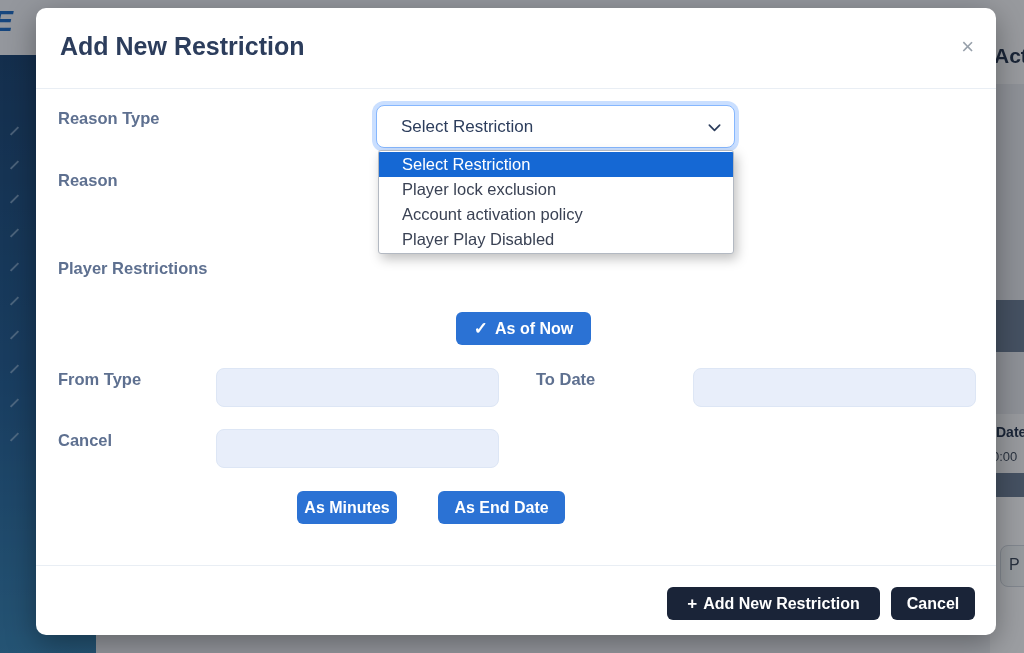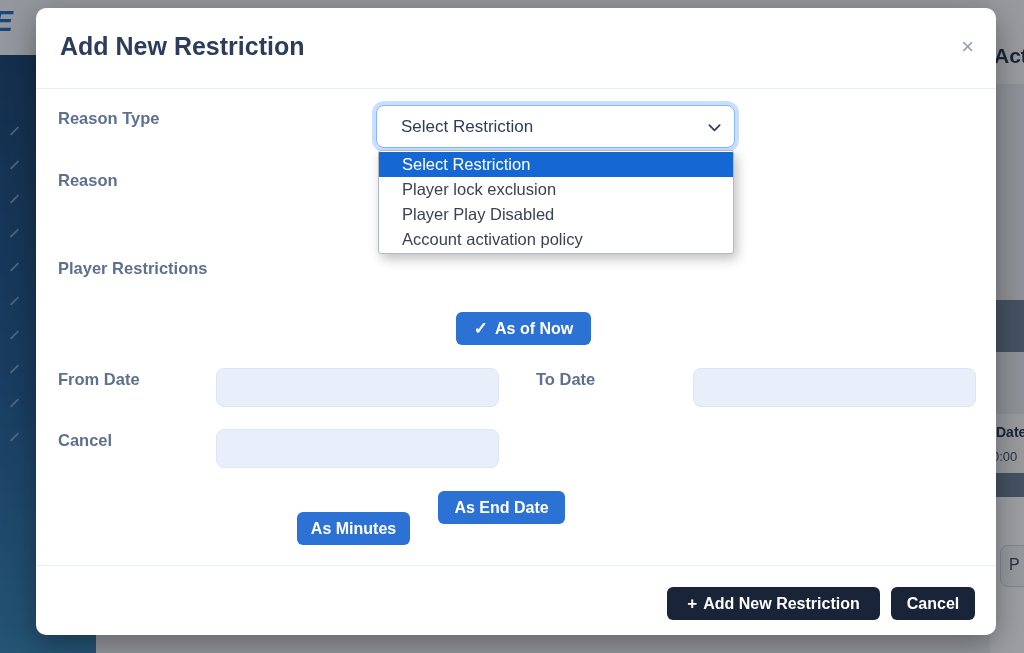--- a/index.html
+++ b/index.html
@@ -104,21 +104,21 @@
 
   
   .btn {
     border: none; border-radius: 6px; color: #fff;
     font-family: "Liberation Sans", sans-serif; font-size: 16px; font-weight: 700;
     cursor: pointer; display: inline-flex; align-items: center; justify-content: center;
   }
   .btn-primary { background: #2b72d4; }
   .btn-dark { background: #1a2438; }
   .btn-as-of-now { position: absolute; left: 420px; top: 304px; width: 135px; height: 33px; gap: 7px; }
-  .btn-as-minutes { position: absolute; left: 261px; top: 504px; width: 113px; height: 33px; }
+  .btn-as-minutes { position: absolute; left: 261px; top: 483px; width: 100px; height: 33px; }
   .btn-as-end-date { position: absolute; left: 402px; top: 483px; width: 127px; height: 33px; }
   .btn-add-new { position: absolute; left: 631px; top: 579px; width: 213px; height: 33px; gap: 6px; }
   .btn-cancel { position: absolute; left: 855px; top: 579px; width: 84px; height: 33px; }
   .btn .glyph { font-weight: 700; font-size: 17px; line-height: 1; }
 </style>
 </head>
 <body>
 
 <div class="stage">
 
@@ -163,30 +163,30 @@
       <span class="chev">
         <svg width="15" height="15" viewBox="0 0 16 16">
             <path d="M2.5 5.5 L8 11 L13.5 5.5" fill="none" stroke="#2c3d5c" stroke-width="1.8" stroke-linecap="round" stroke-linejoin="round"></path>
           </svg>
       </span>
     </div>
 
     <div class="dropdown">
       <div class="option selected">Select Restriction</div>
       <div class="option">Player lock exclusion</div>
+      <div class="option">Account activation policy</div>
       <div class="option">Player Play Disabled</div>
-      <div class="option">Account activation policy</div>
     </div>
 
     <button class="btn btn-primary btn-as-of-now">
       <span class="glyph">✓</span>
       <span>As of Now</span>
     </button>
 
-    <div class="field-label lbl-from-date">From Date</div>
+    <div class="field-label lbl-from-date">From Type</div>
     <input class="text-input inp-from" value="" style="">
     <div class="field-label lbl-to-date">To Date</div>
     <input class="text-input inp-to" value="" style="">
     <div class="field-label lbl-minutes">Cancel</div>
     <input class="text-input inp-minutes" value="" style="">
 
     <button class="btn btn-primary btn-as-minutes">As Minutes</button>
     <button class="btn btn-primary btn-as-end-date">As End Date</button>
 
     <div class="footer-divider"></div>

